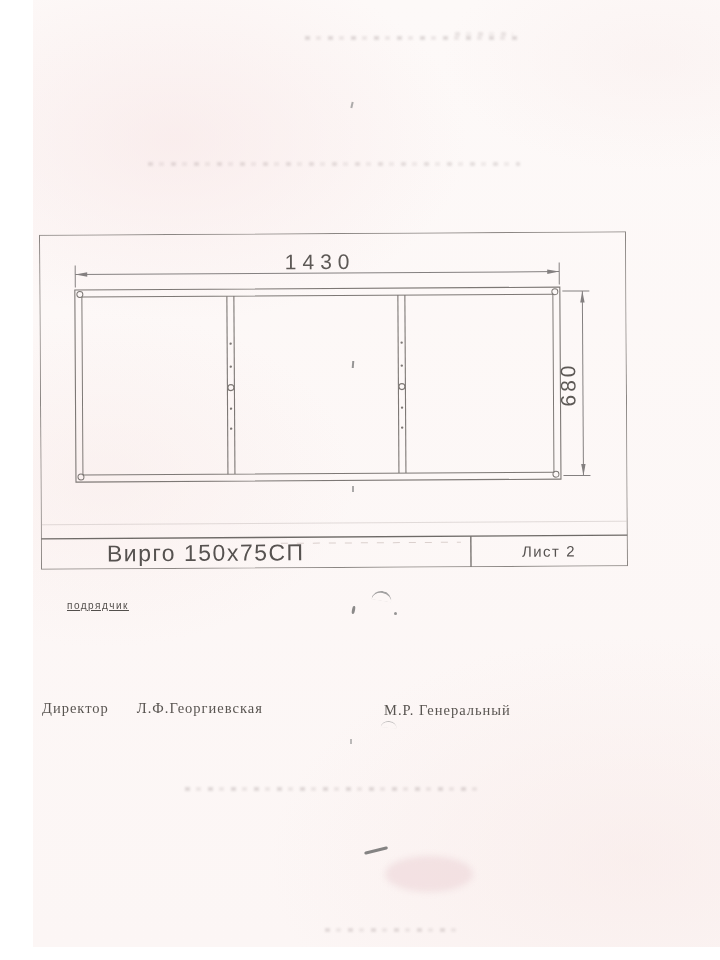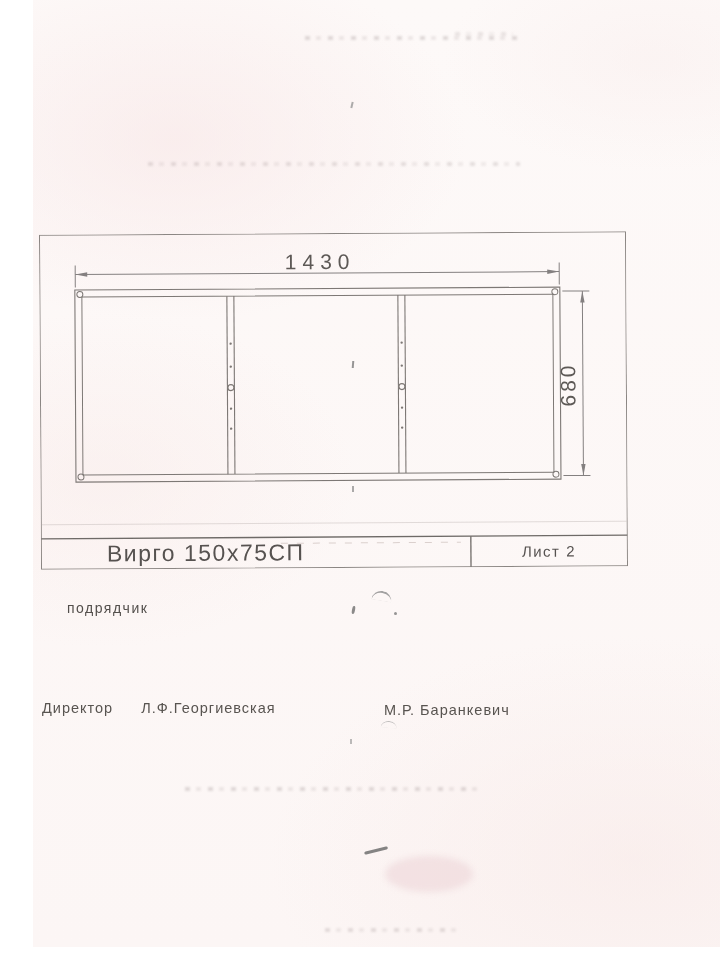--- a/index.html
+++ b/index.html
@@ -12,23 +12,23 @@
       radial-gradient(360px 240px at 70px 480px, rgba(248,233,231,.45), transparent 70%),
       radial-gradient(520px 320px at 600px 860px, rgba(247,231,229,.5), transparent 70%),
       radial-gradient(300px 160px at 620px 60px, rgba(249,238,237,.5), transparent 70%),
       linear-gradient(#fdf9f8,#fcf6f5);}
   .drawing-wrap{position:absolute;left:40px;top:233px;width:587px;height:335px;
     transform:rotate(-0.35deg);transform-origin:50% 50%;}
   svg text{font-family:"Liberation Sans",sans-serif;}
 
   
   .party{position:absolute;color:#534f4c;}
-  .party .plabel{font-size:14px;letter-spacing:1.5px;}
+  .party .plabel{font-size:10px;letter-spacing:1.5px;text-decoration:underline;}
   .party .pname{font-size:17.5px;letter-spacing:1.2px;margin-top:1px;white-space:nowrap;}
-  .sigrow{position:absolute;display:flex;color:#585450;font-size:14.5px;letter-spacing:1px;white-space:nowrap;}
+  .sigrow{position:absolute;display:flex;color:#585450;font-size:14.5px;letter-spacing:1px;white-space:nowrap;font-family:Liberation Serif, serif;}
 
   
   .smudge{position:absolute;height:4px;filter:blur(1.2px);
     background:repeating-linear-gradient(90deg,
       rgba(138,124,124,.55) 0 5px, rgba(138,124,124,0) 5px 11px,
       rgba(138,124,124,.3) 11px 16px, rgba(138,124,124,0) 16px 23px);}
   .blob{position:absolute;border-radius:50%;filter:blur(3px);}
   .mark{position:absolute;}
 </style>
 </head>
@@ -118,15 +118,15 @@
 
   <div class="party" style="left:50px;top:600px;width:200px;">
     <div class="plabel" style="padding-left:17px;">подрядчик</div>
   </div>
 
   <div class="sigrow" style="left:42px;top:700px;gap:28px;">
     <span>Директор</span>
     <span>Л.Ф.Георгиевская</span>
   </div>
   <div class="sigrow" style="left:384px;top:702px;gap:16px;">
-    <span>М.Р. Баранкевич</span>
+    <span>М.Р. Генеральный</span>
   </div>
 </div>
 
 </body></html>

